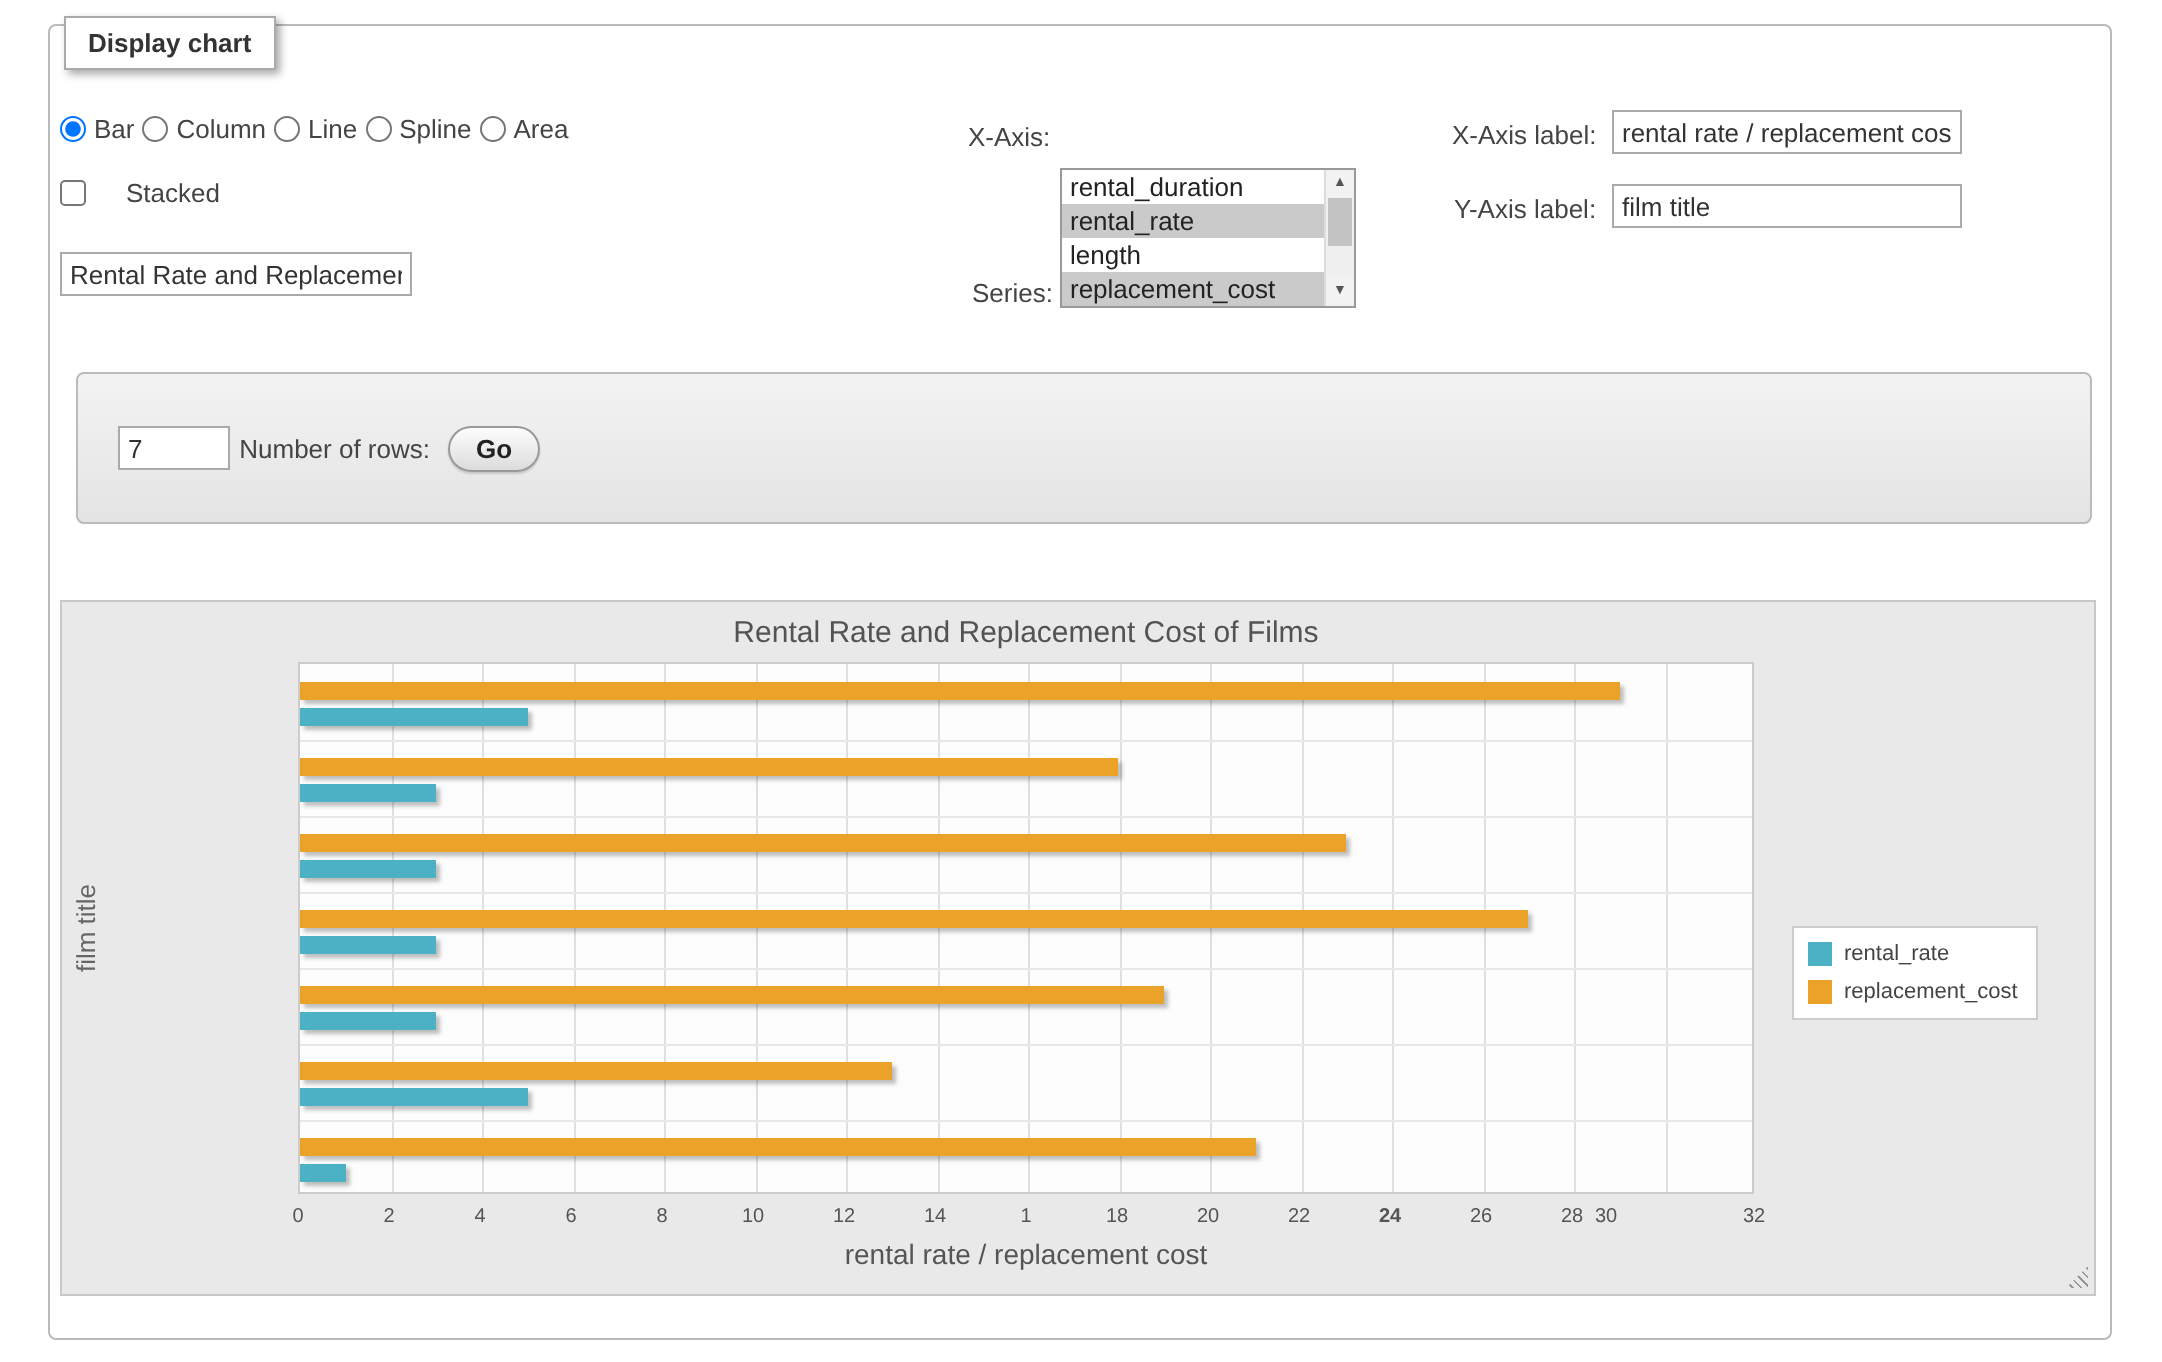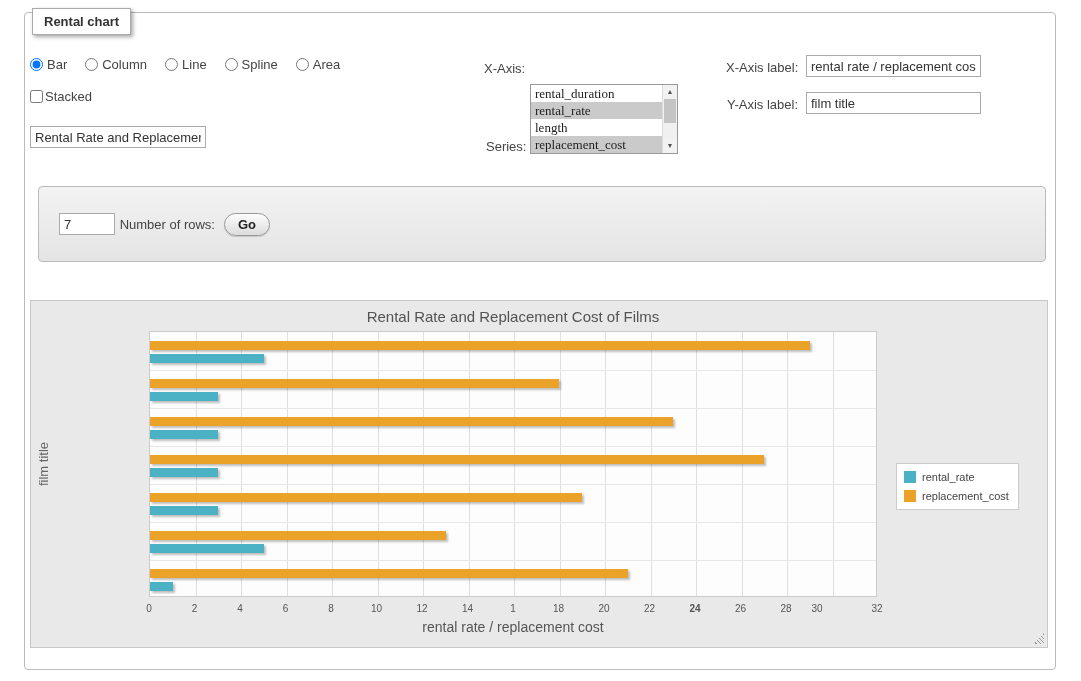--- a/index.html
+++ b/index.html
@@ -6,44 +6,44 @@
   html,body { background:#fff; }
   body { font-family:"Liberation Sans", sans-serif; color:#444; }
   #page { position:relative; width:1081px; height:681px; background:#fff; overflow:hidden; }
 
   .fieldset-border { position:absolute; left:24px; top:12px; width:1032px; height:658px;
     border:1px solid #bbb; border-radius:4px; background:#fff; }
   .legend { position:absolute; left:32px; top:8px; z-index:3; background:#fff;
     border:1px solid #aaa; padding:5px 11px; font-size:13px; font-weight:bold; color:#333;
     box-shadow:2px 2px 4px rgba(0,0,0,0.35); }
 
-  .radios { position:absolute; left:30px; top:57px; display:flex; gap:18px; font-size:13px; color:#444; z-index:2; }
+  .radios { position:absolute; left:30px; top:57px; display:flex; gap:4px; font-size:13px; color:#444; z-index:2; }
   .radios label { display:flex; align-items:center; gap:4px; cursor:pointer; }
-  .stacked { position:absolute; left:30px; top:89px; display:flex; align-items:center; gap:2px; font-size:13px; color:#444; z-index:2; }
+  .stacked { position:absolute; left:30px; top:89px; display:flex; align-items:center; gap:20px; font-size:13px; color:#444; z-index:2; }
 
   input[type=text], .txt { position:absolute; height:22px; border:1px solid #aaa; background:#fff;
     font-family:"Liberation Sans", sans-serif; font-size:13px; color:#333; padding:1px 4px; z-index:2; }
   .title-input { left:30px; top:126px; width:176px; }
   .xlabel-input { left:806px; top:55px; width:175px; }
   .ylabel-input { left:806px; top:92px; width:175px; }
 
   .lbl { position:absolute; font-size:13px; color:#444; z-index:2; }
   .xaxis-lbl  { left:484px; top:61px; }
   .series-lbl { left:486px; top:139px; }
   .xlabel-lbl { left:726px; top:60px; }
   .ylabel-lbl { left:727px; top:97px; }
 
   .select { position:absolute; left:530px; top:56px; width:153px; height:22px; background:#fff;
     border:1px solid #999; font-size:13px; color:#222; line-height:20px; padding:0 20px 0 6px; z-index:2; }
   .sel-arrow { position:absolute; right:6px; top:1px; font-size:8px; line-height:20px; color:#222; }
 
   .listbox { position:absolute; left:530px; top:84px; width:148px; height:70px; background:#fff;
     border:1px solid #999; z-index:2; }
   .opts { position:absolute; left:0; top:0; right:15px; bottom:0; overflow:hidden; font-size:13px; color:#222; }
-  .opt { height:17px; line-height:17px; padding:0 4px; white-space:nowrap; overflow:hidden;font-family:Liberation Serif, serif; }
+  .opt { height:17px; line-height:17px; padding:0 4px; white-space:nowrap; overflow:hidden; }
   .opt.sel { background:#cacaca; }
   .sbar { position:absolute; top:0; right:0; bottom:0; width:15px; background:#f0f0f0; border-left:1px solid #dcdcdc; }
   .sbtn { height:14px; font-size:7px; color:#555; text-align:center; line-height:14px; background:#f2f2f2; }
   .sdown { position:absolute; bottom:0; left:0; right:0; }
   .sthumb { position:absolute; top:14px; left:1px; right:1px; height:24px; background:#c4c4c4; }
 
   .inner-fieldset { position:absolute; left:38px; top:186px; width:1008px; height:76px;
     border:1px solid #bbb; border-radius:4px; background:linear-gradient(#f3f3f3,#e4e4e4);
     display:flex; align-items:center; padding-left:20px; z-index:1; }
   .inner-fieldset .flbl { font-size:13px; color:#444; margin-right:5px; }
@@ -78,21 +78,21 @@
   .swatch { width:12px; height:12px; display:inline-block; margin-right:6px; }
   .resize-handle { position:absolute; right:3px; bottom:3px; width:11px; height:11px;
     background:repeating-linear-gradient(45deg, transparent 0 2px, #999 2px 3px);
     clip-path:polygon(100% 0, 100% 100%, 0 100%); cursor:se-resize; }
 </style>
 </head>
 <body>
 
 <div id="page">
   <div class="fieldset-border"></div>
-  <div class="legend">Rental chart</div>
+  <div class="legend">Display chart</div>
 
   <div class="radios">
       <label>
         <input type="radio" name="chartType" checked="" style="">
         <span>Bar</span>
       </label>
       <label>
         <input type="radio" name="chartType" style="">
         <span>Column</span>
       </label>
@@ -199,21 +199,21 @@
         <span style="left: 215.5px;">10</span>
         <span style="left: 261px;">12</span>
         <span style="left: 306.5px;">14</span>
         <span style="left: 352px;">1</span>
         <span style="left: 397.5px;">18</span>
         <span style="left: 443px;">20</span>
         <span style="left: 488.5px;">22</span>
         <span style="left: 534px; font-weight: bold;">24</span>
         <span style="left: 579.5px;">26</span>
         <span style="left: 625px;">28</span>
-        <span style="left: 656px;">30</span>
+        <span style="left: 642px;">30</span>
         <span style="left: 716px;">32</span>
       </div>
     <div class="x-title">rental rate / replacement cost</div>
     <div class="legend-box">
         <div class="legend-row">
           <span class="swatch" style="background: rgb(75, 178, 197);"></span>
           <span>rental_rate</span>
         </div>
         <div class="legend-row">
           <span class="swatch" style="background: rgb(234, 162, 40);"></span>

